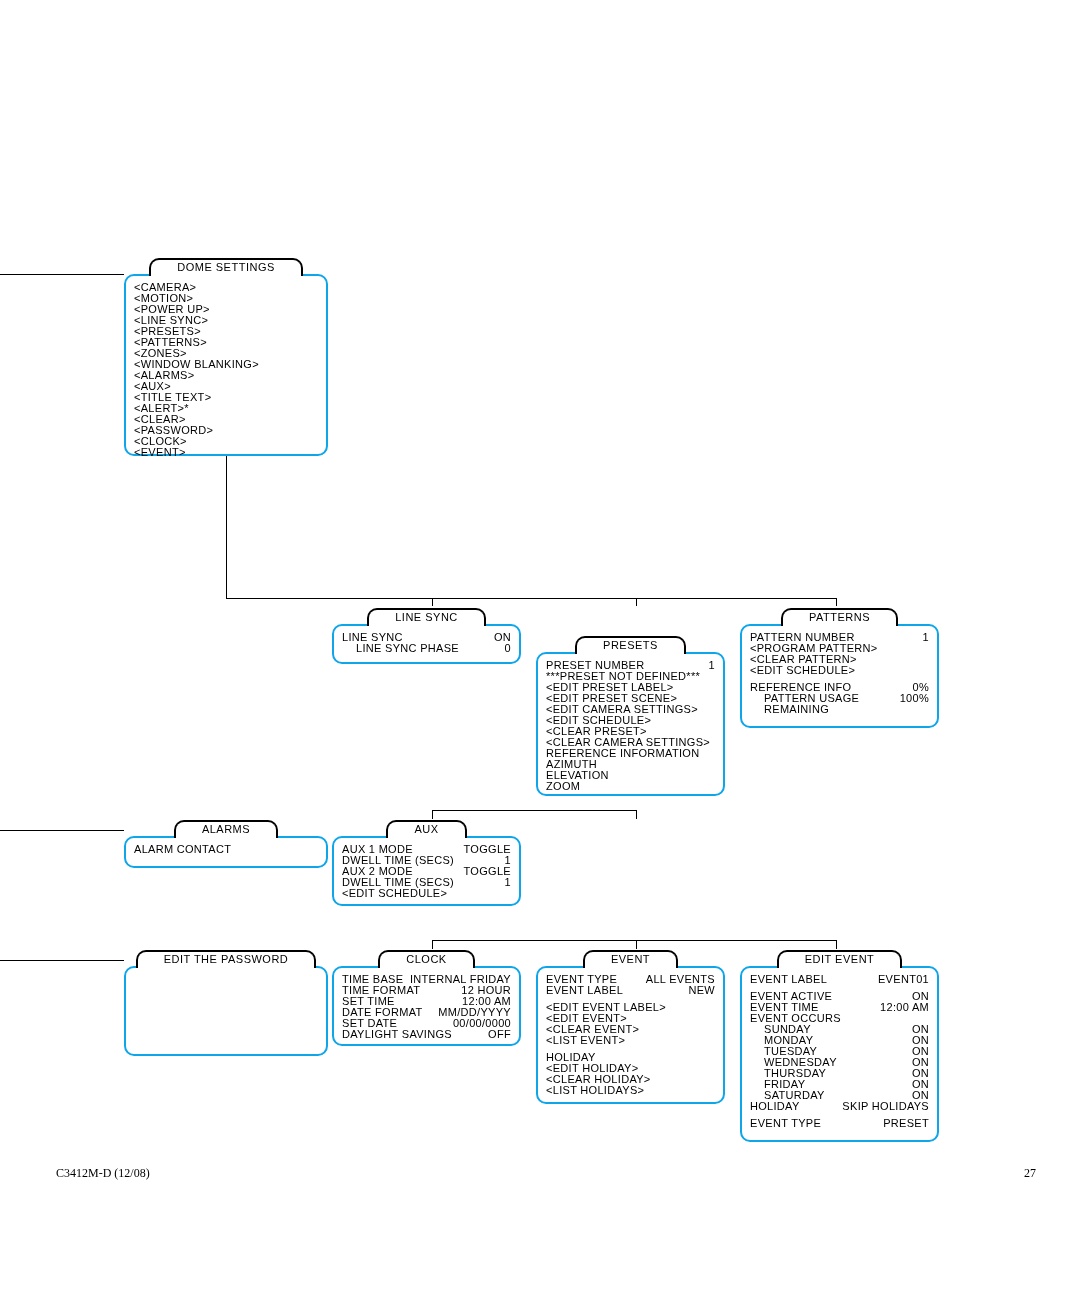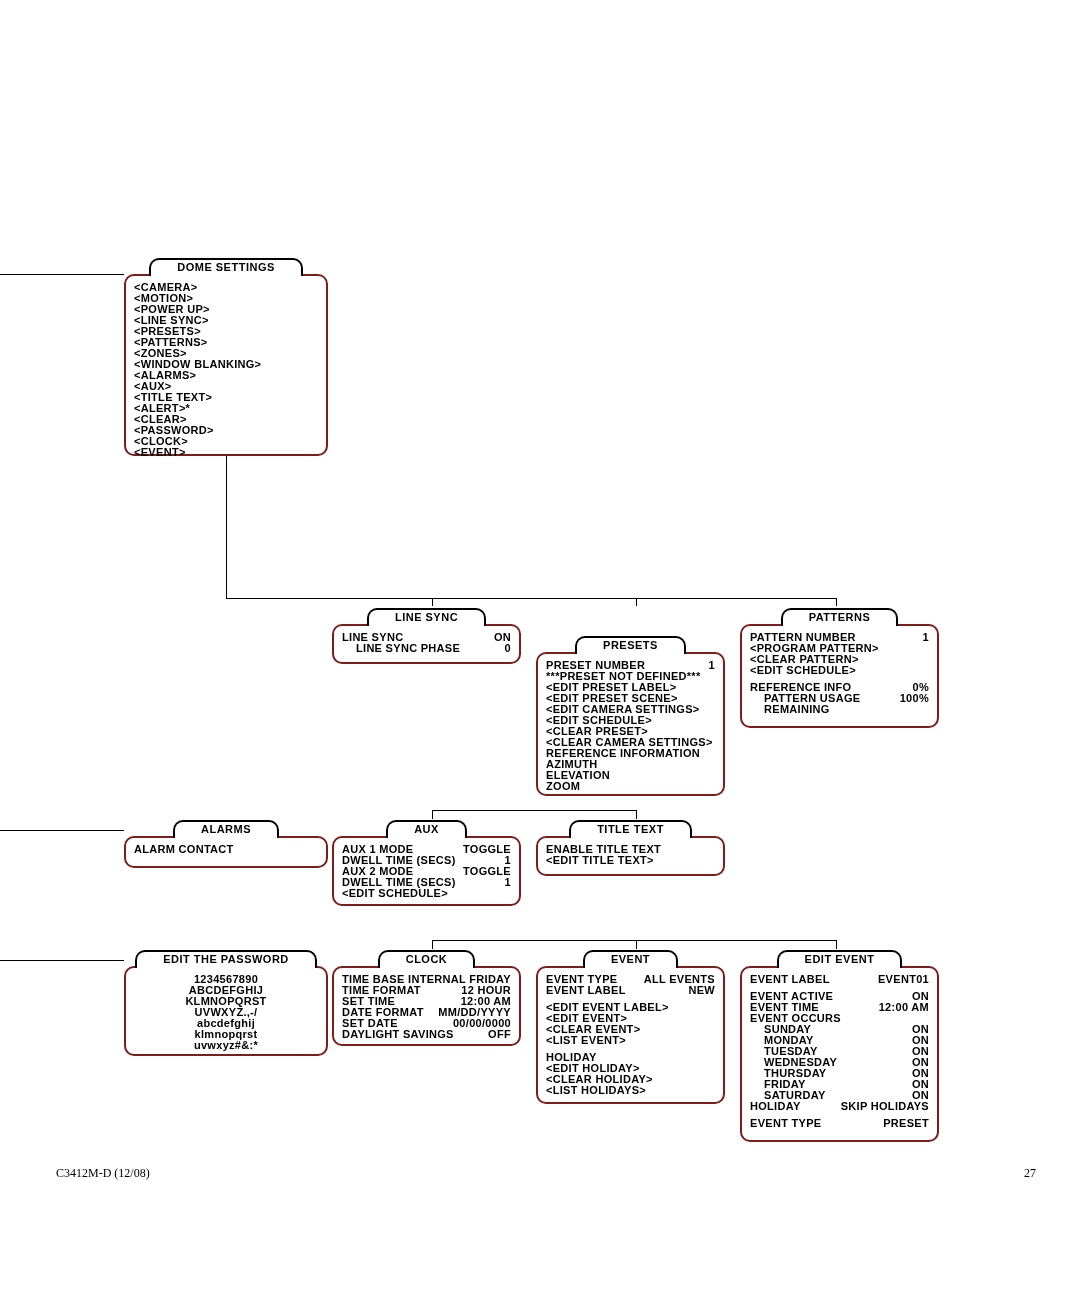--- a/index.html
+++ b/index.html
@@ -20,24 +20,23 @@
   
   .hline, .vline {
     position: absolute;
     background: #000;
   }
   .hline { height: 1px; }
   .vline { width: 1px; }
 
   .box {
     position: absolute;
-    border: 2px solid #7f1d1d;
+    border: 2px solid #0ea5e9;
     border-radius: 10px;
     background: #fff;
-    font-weight: bold;
   }
   .tab {
     position: absolute;
     top: -1px;
     left: 50%;
     transform: translateX(-50%);
     border: 2px solid #000;
     border-bottom: none;
     border-radius: 10px 10px 0 0;
     background: #fff;
@@ -229,43 +228,25 @@
           <span>TOGGLE</span>
         </div>
       <div class="row">
           <span>DWELL TIME (SECS)</span>
           <span>1</span>
         </div>
       <div>&lt;EDIT SCHEDULE&gt;</div>
     </div>
   </div>
 
-  <div class="box" style="left:536px; top:836px; width:185px; height:36px;">
-    <div class="tab-holder">
-        <div class="tab">TITLE TEXT</div>
-      </div>
-    <div class="body">
-      <div>ENABLE TITLE TEXT</div>
-      <div>&lt;EDIT TITLE TEXT&gt;</div>
-    </div>
-  </div>
 
   <div class="box" style="left:124px; top:966px; width:200px; height:86px;text-align:center;">
     <div class="tab-holder">
         <div class="tab">EDIT THE PASSWORD</div>
       </div>
-    <div class="body">
-      <div>1234567890</div>
-      <div>ABCDEFGHIJ</div>
-      <div>KLMNOPQRST</div>
-      <div>UVWXYZ.,-/</div>
-      <div>abcdefghij</div>
-      <div>klmnopqrst</div>
-      <div>uvwxyz#&amp;:*</div>
-    </div>
   </div>
 
   <div class="box" style="left:332px; top:966px; width:185px; height:76px;">
     <div class="tab-holder">
         <div class="tab">CLOCK</div>
       </div>
     <div class="body">
       <div class="row">
           <span>TIME BASE</span>
           <span>INTERNAL FRIDAY</span>

